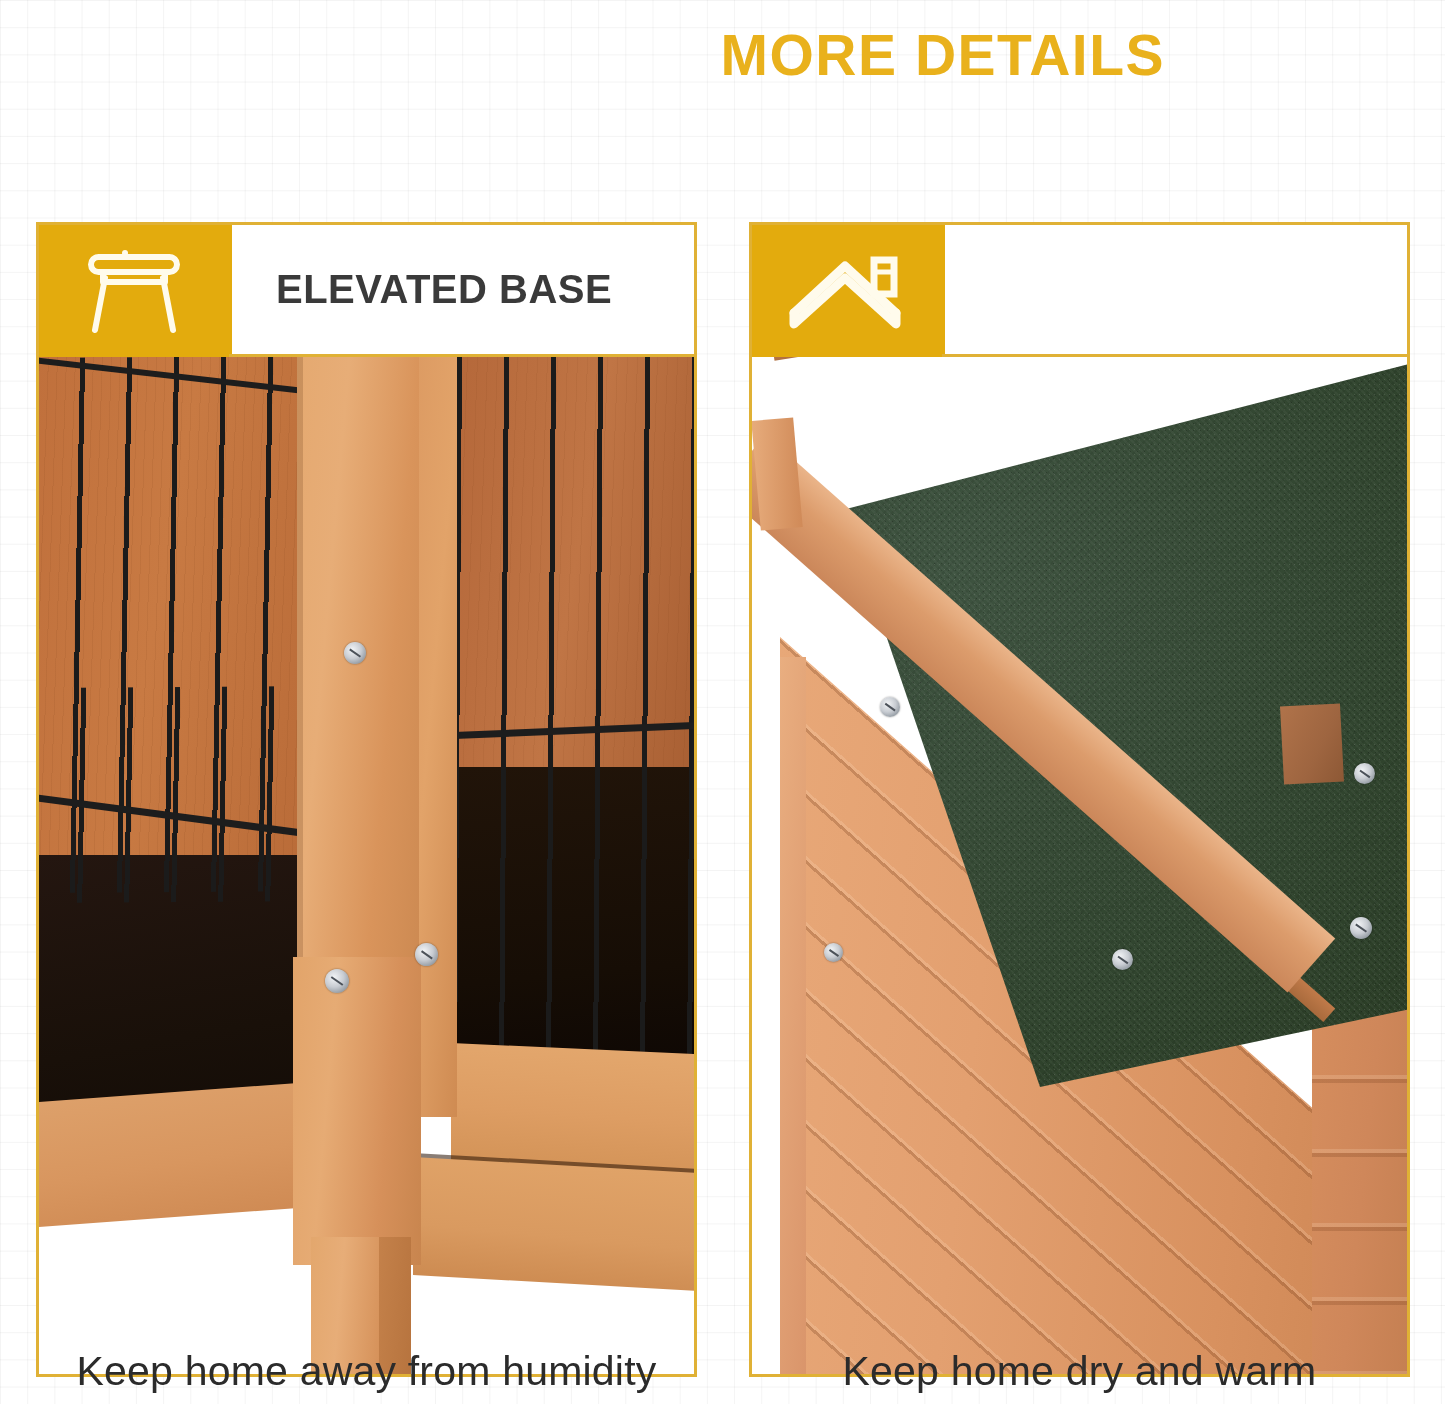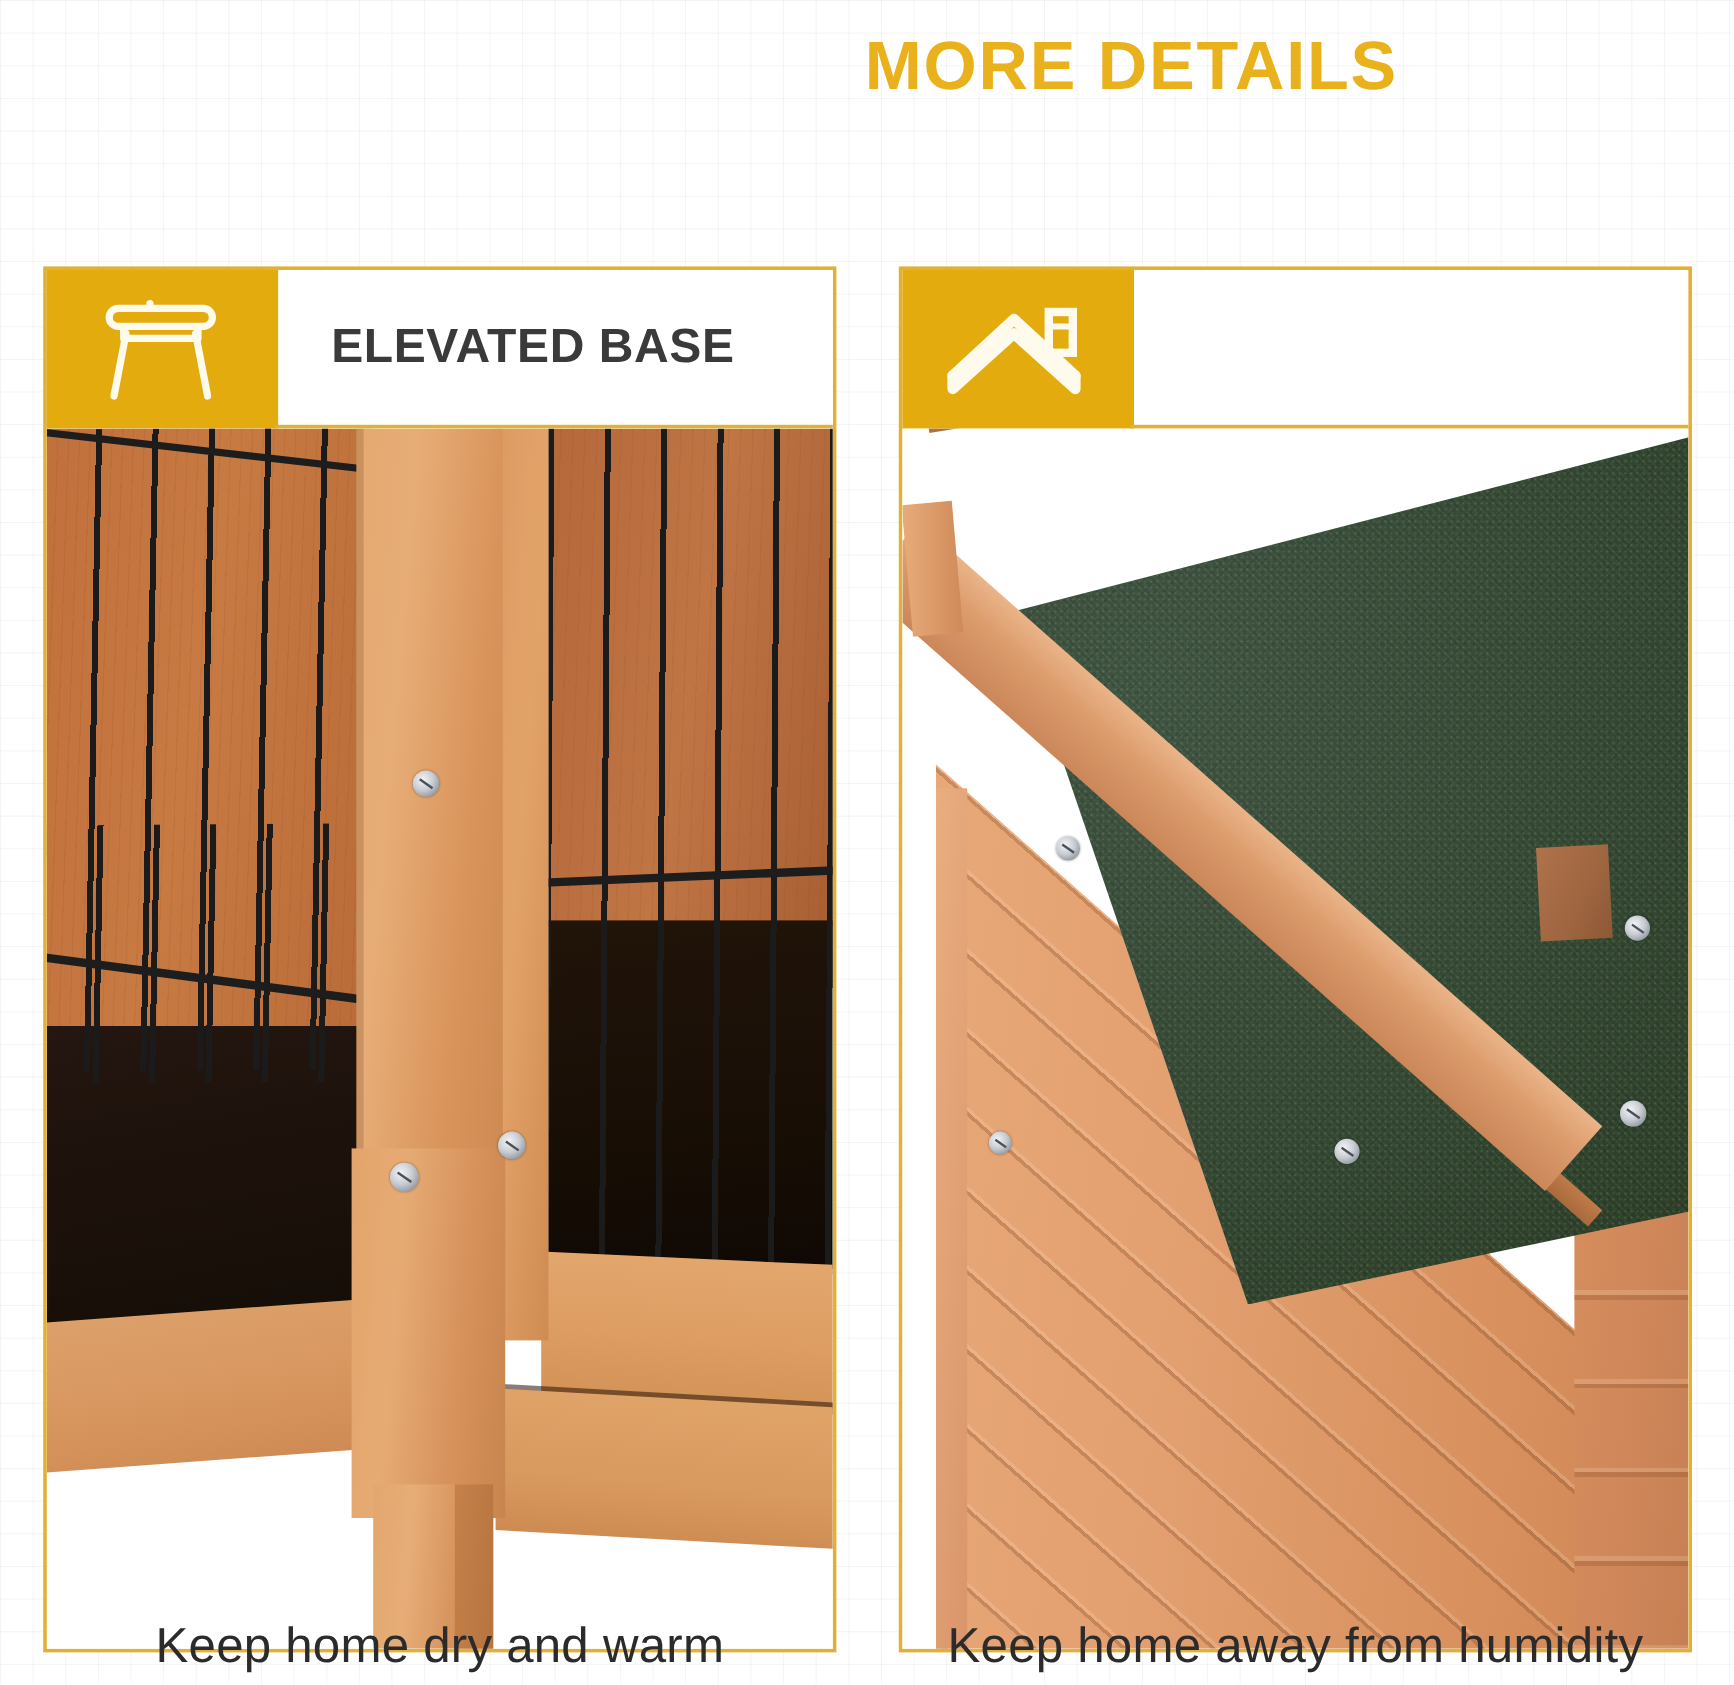--- a/index.html
+++ b/index.html
@@ -493,15 +493,15 @@
         <div class="screw" style="left:602px; top:406px; width:21px; height:21px;"></div>
         <div class="screw" style="left:598px; top:560px; width:22px; height:22px;"></div>
         <div class="screw" style="left:72px; top:586px; width:19px; height:19px;"></div>
       </div>
     </div>
   </div>
 
 </div>
 
 <div class="captions">
+  <div class="caption">Keep home away from humidity</div>
   <div class="caption">Keep home dry and warm</div>
-  <div class="caption">Keep home away from humidity</div>
 </div>
 
 </body></html>

